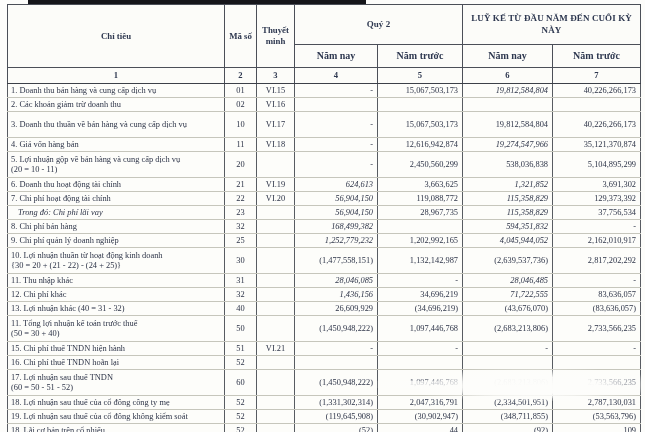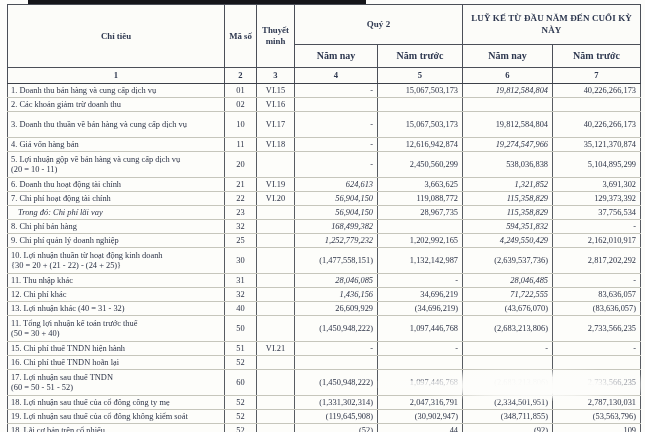--- a/index.html
+++ b/index.html
@@ -195,21 +195,21 @@
           <td class="num">-</td>
         </tr>
         <tr>
           <td class="c-label">
             <div>9. Chi phí quản lý doanh nghiệp</div>
           </td>
           <td class="c-code">25</td>
           <td class="c-note"></td>
           <td class="num iv">1,252,779,232</td>
           <td class="num">1,202,992,165</td>
-          <td class="num iv">4,249,550,429</td>
+          <td class="num iv">4,045,944,052</td>
           <td class="num">2,162,010,917</td>
         </tr>
         <tr class="tall bold">
           <td class="c-label">
             <div>10. Lợi nhuận thuần từ hoạt động kinh doanh</div>
             <div>{30 = 20 + (21 - 22) - (24 + 25)}</div>
           </td>
           <td class="c-code">30</td>
           <td class="c-note"></td>
           <td class="num">(1,477,558,151)</td>

